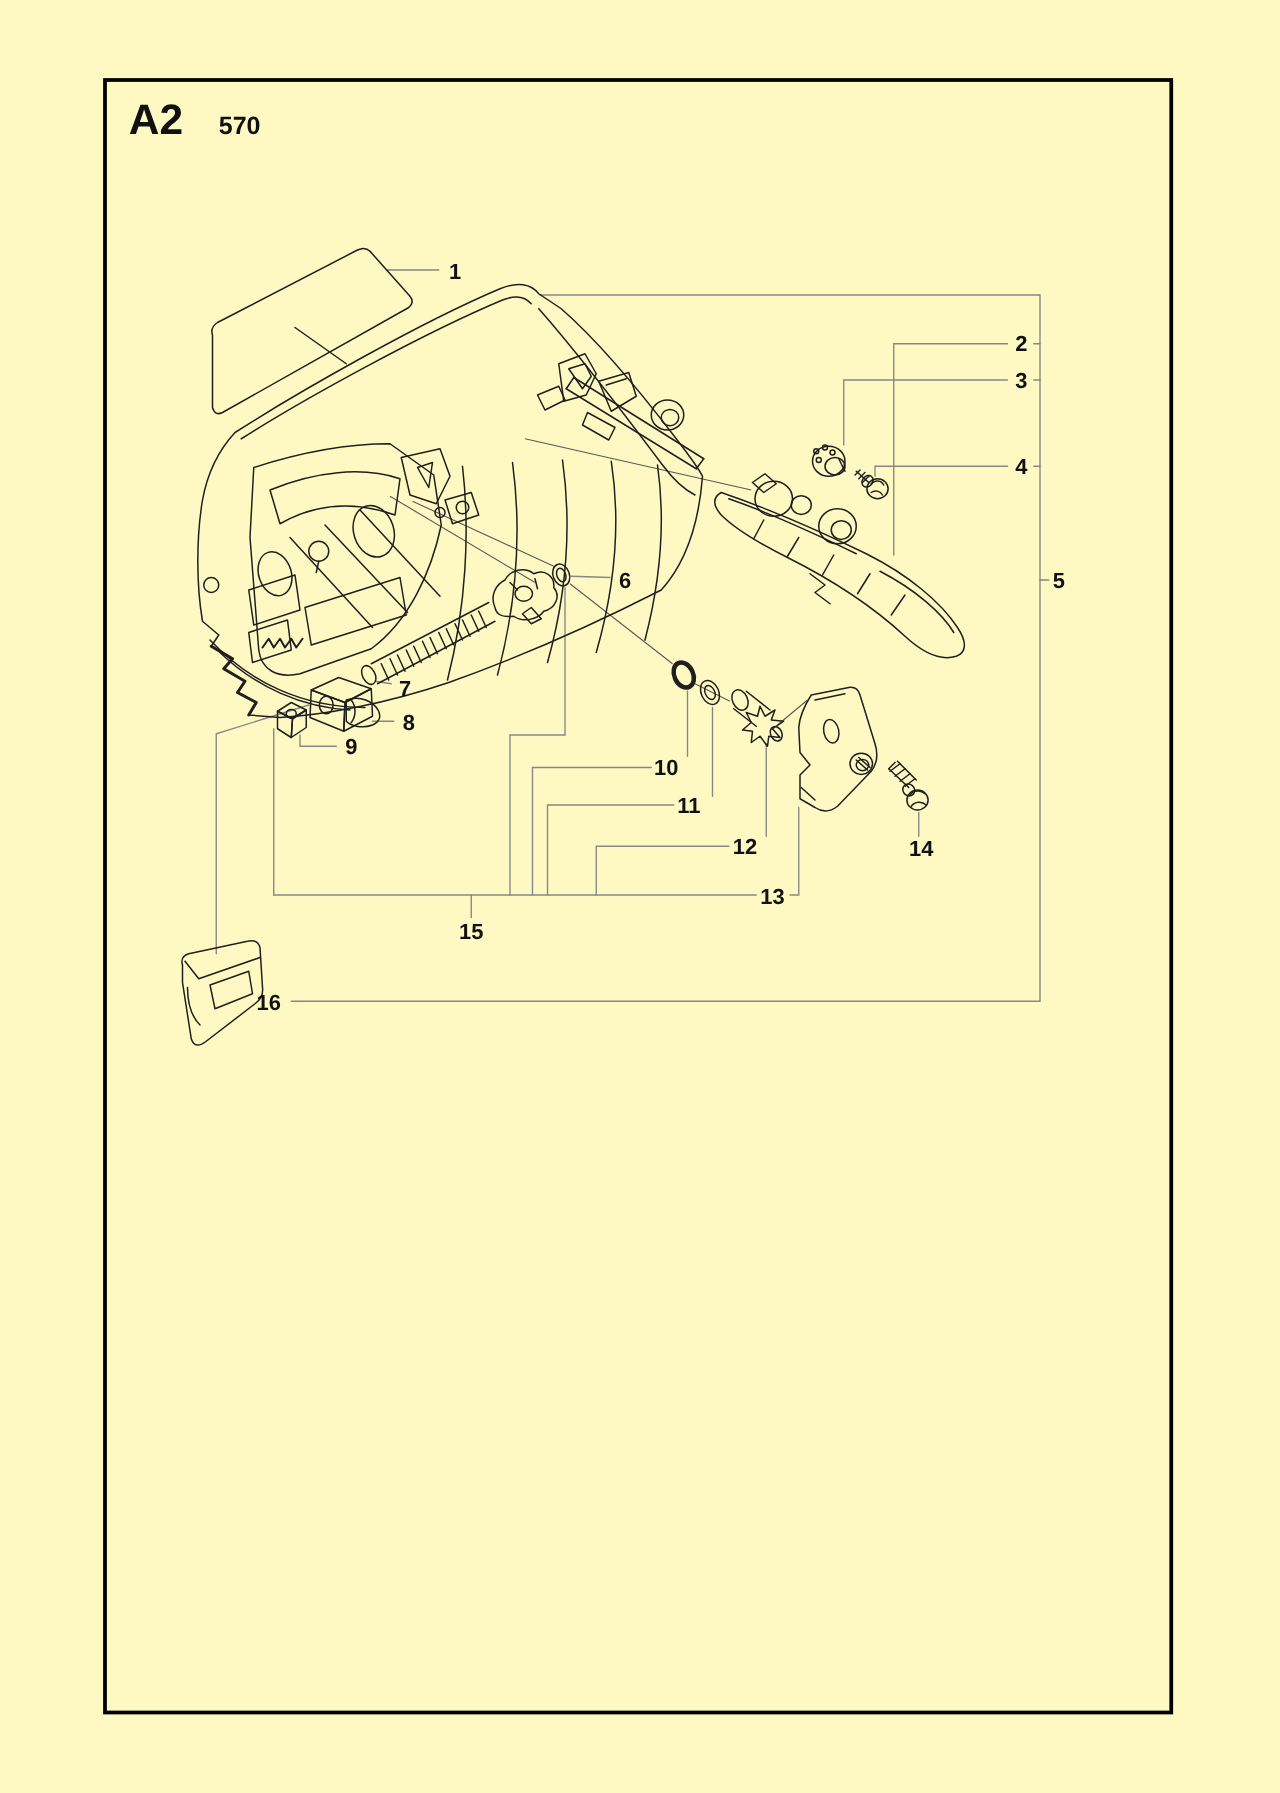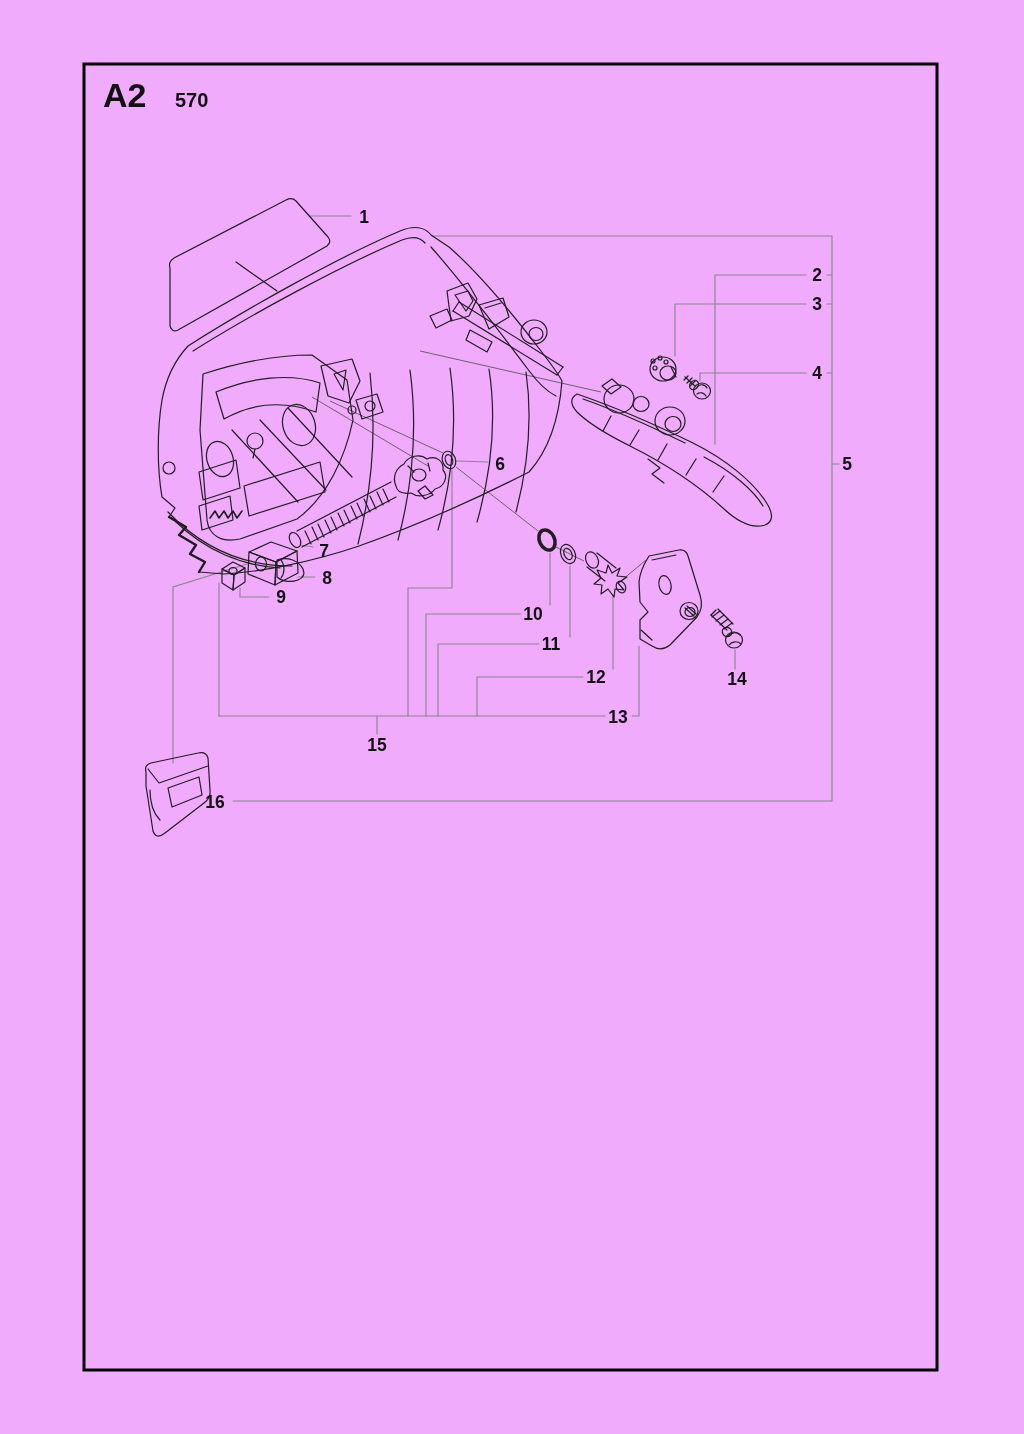--- a/index.html
+++ b/index.html
@@ -1,16 +1,16 @@
 <!DOCTYPE html>
 <html><head>
 <meta charset="utf-8">
 <style>
   html,body{margin:0;padding:0;background:#ffffff;}
-  .page{position:relative;width:1024px;height:1434px;background:#f0abfc;
+  .page{position:relative;width:1024px;height:1434px;background:#fef9c3;
         font-family:"Liberation Sans", sans-serif;}
   svg{position:absolute;left:0;top:0;}
   text{fill:#111111;}
   .t-code{font-size:34px;font-weight:bold;}
   .t-model{font-size:20px;font-weight:600;}
   .t-callout{font-size:17.5px;font-weight:bold;}
 </style>
 </head>
 <body>
 

